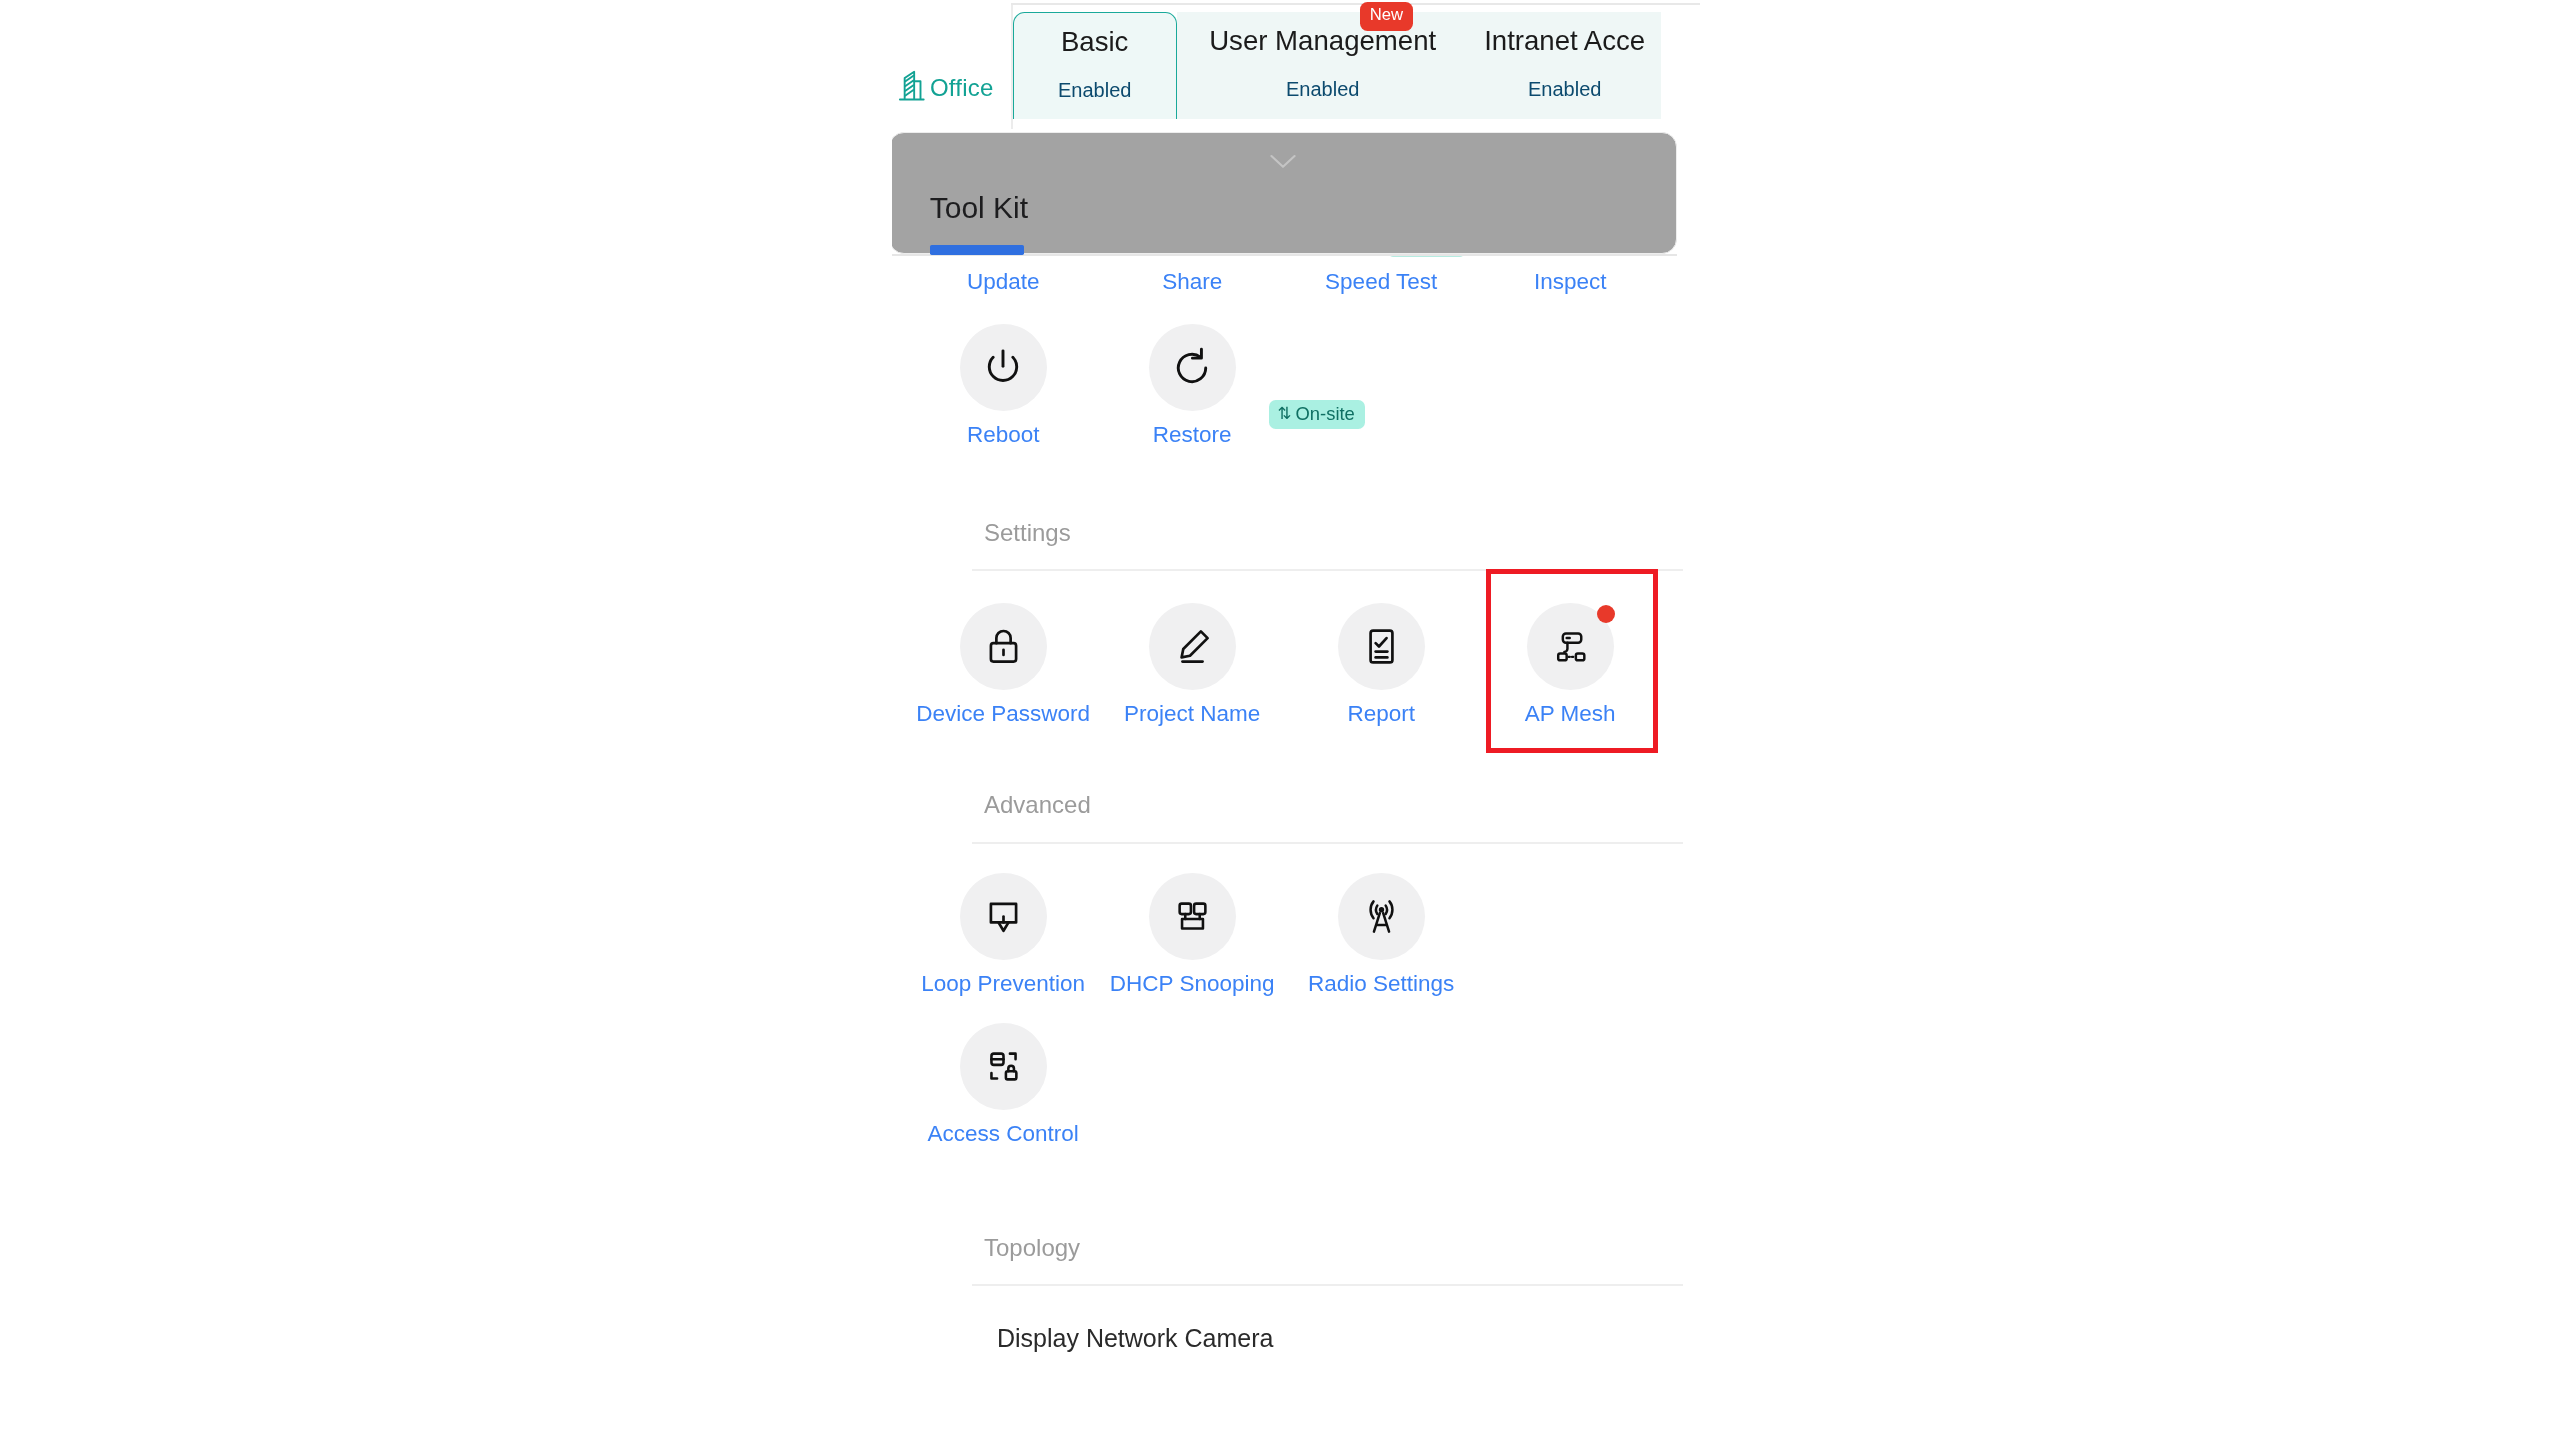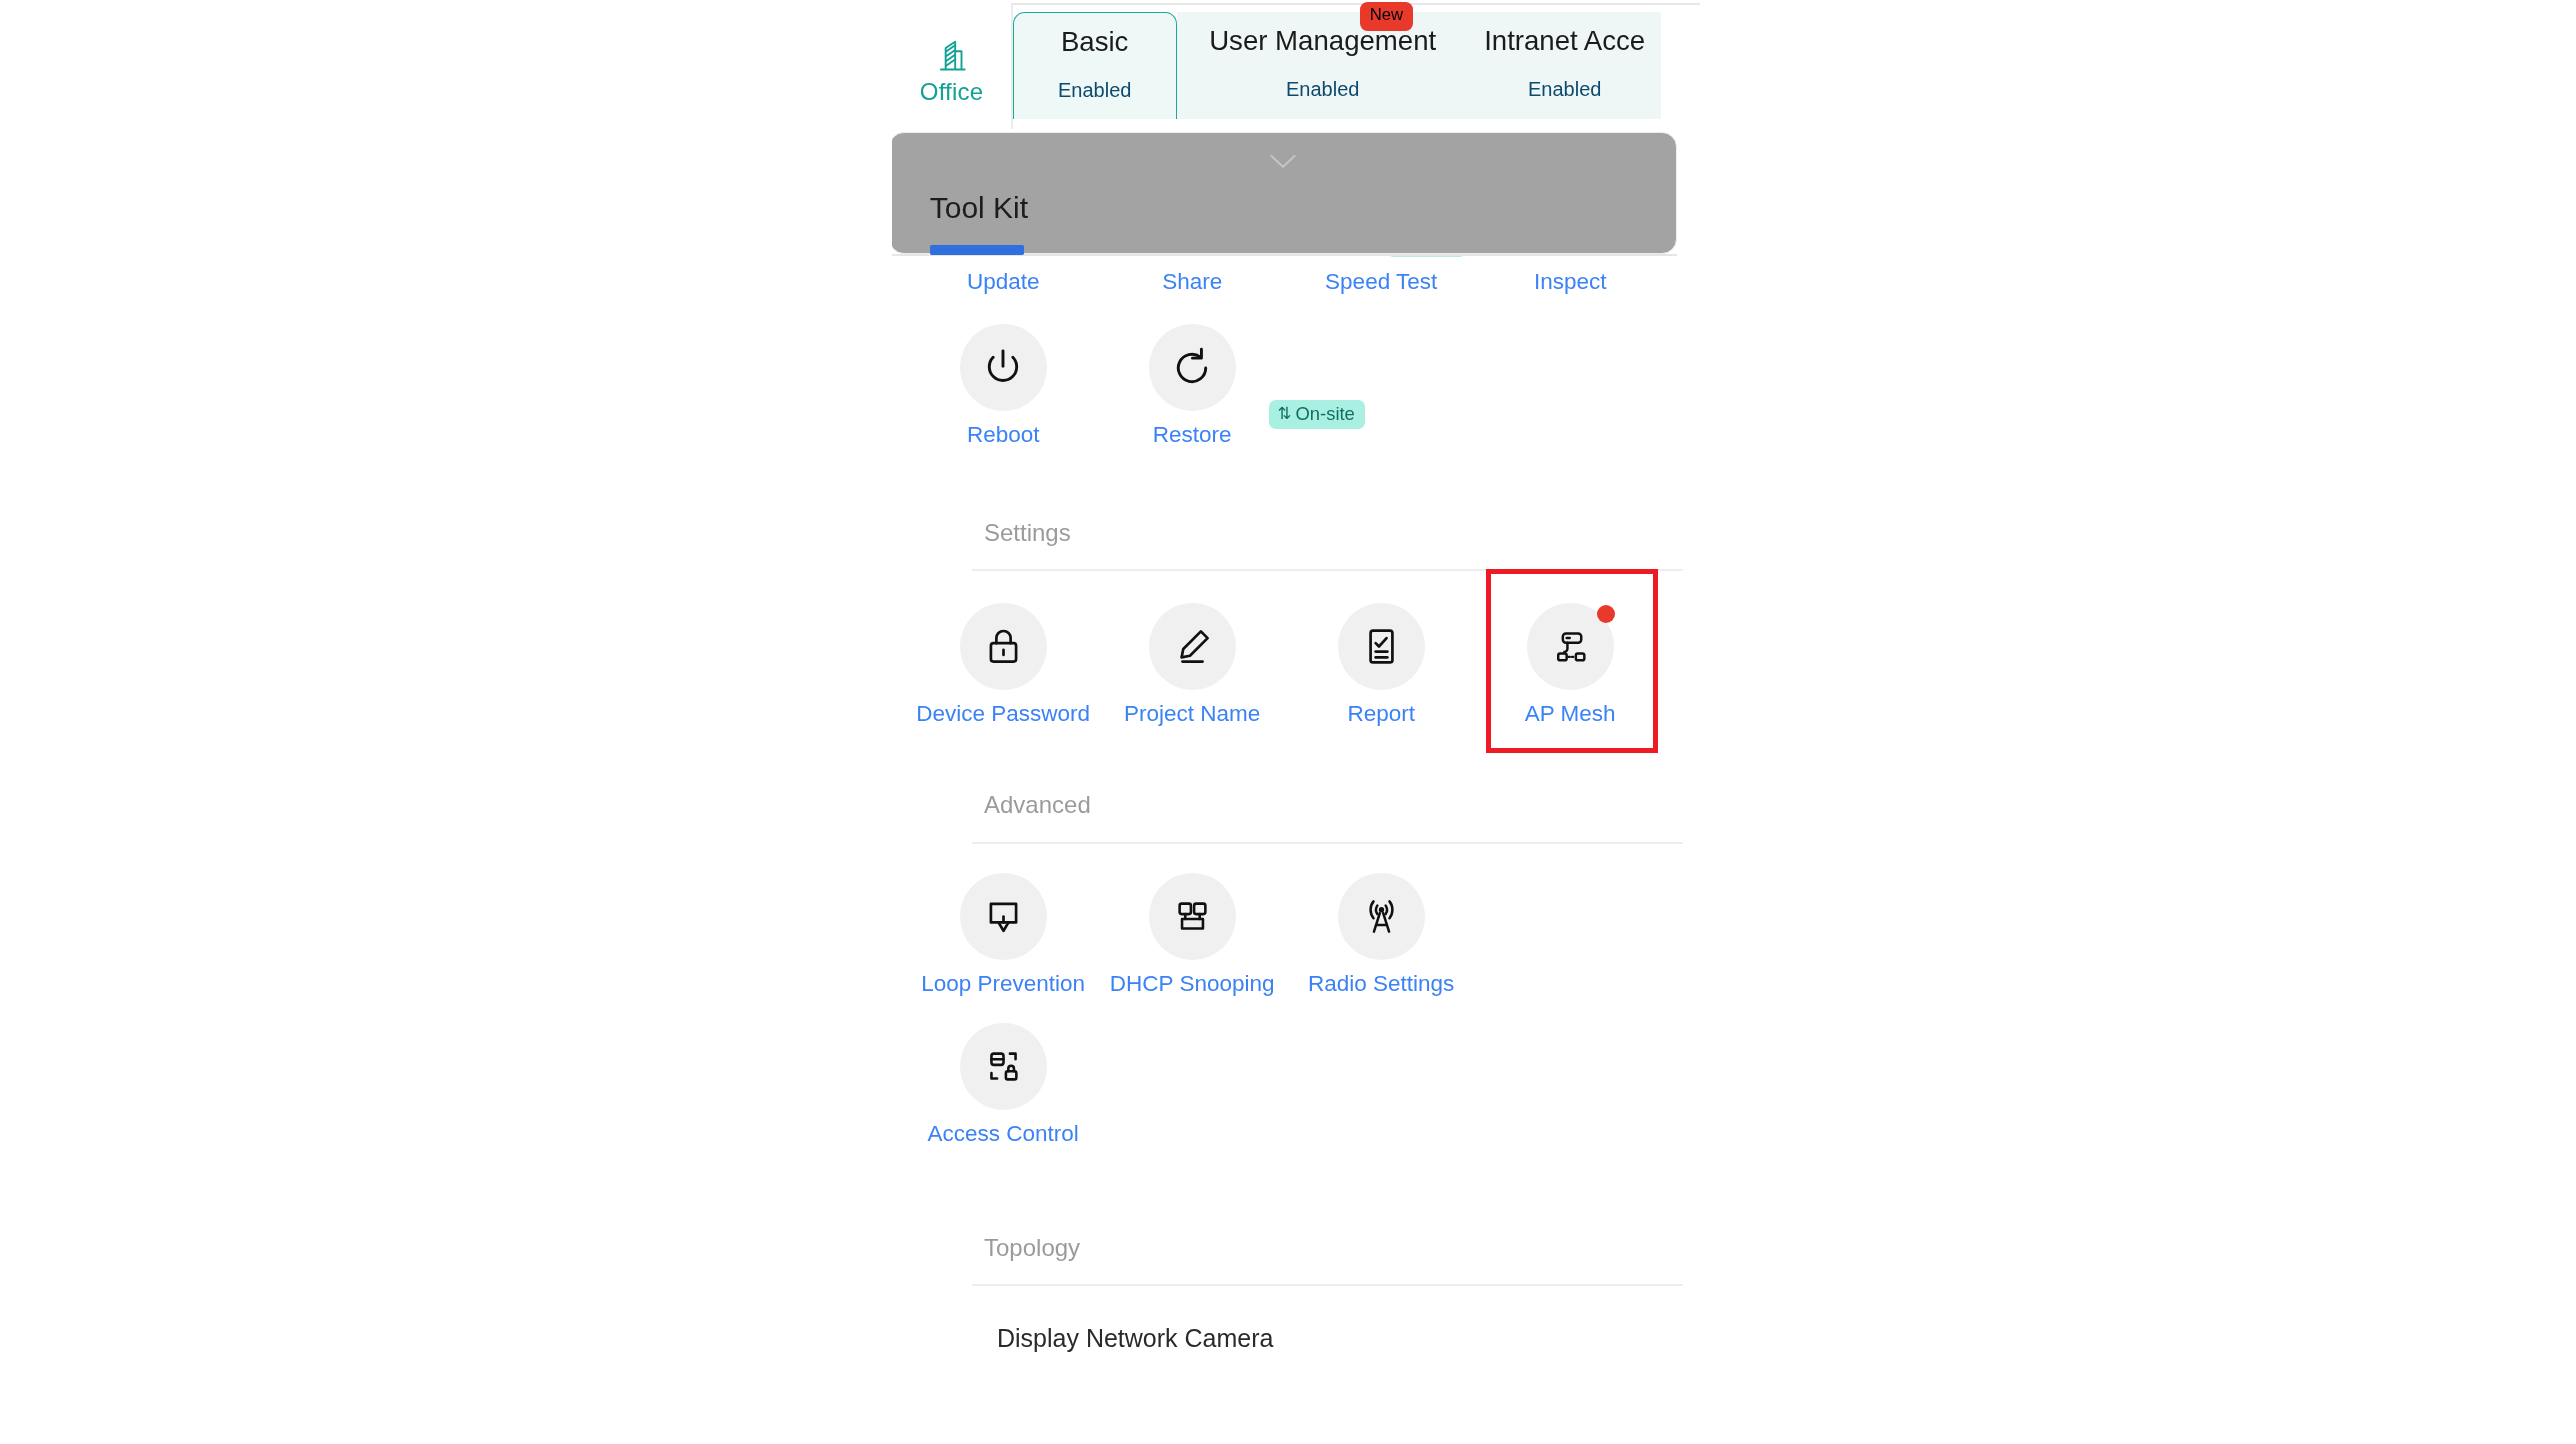--- a/index.html
+++ b/index.html
@@ -45,21 +45,21 @@
     left: 0; top: 3.3px;
     width: 808px; height: 1.7px;
     background: #e8e8e8;
   }
 
   .site-cell {
     position: relative;
     width: 119px;
     height: 134px;
     display: flex;
-    flex-direction: column;
+    flex-direction: row;
     align-items: center;
     justify-content: flex-start;
     padding-top: 37px;
     box-sizing: border-box;
     background: #ffffff;
     flex: 0 0 auto;
   }
   .site-cell .site-icon { width: 38px; height: 38px; display:block; }
   .site-cell .site-label {
     margin-top: 5px;
@@ -122,21 +122,21 @@
   }
   .tab.t-user { width: 292px; }
   .tab.t-intranet { width: 192px; }
 
   .new-badge {
     position: absolute;
     top: -10px;
     left: 50%;
     transform: translateX(37px);
     background: #e8392a;
-    color: #000000;
+    color: #ffffff;
     font-size: 16.7px;
     line-height: 1;
     padding: 5.8px 10px 6.7px 10px;
     border-radius: 7.5px;
     white-space: nowrap;
   }
 
   
   .mint-peek {
     position: absolute;

